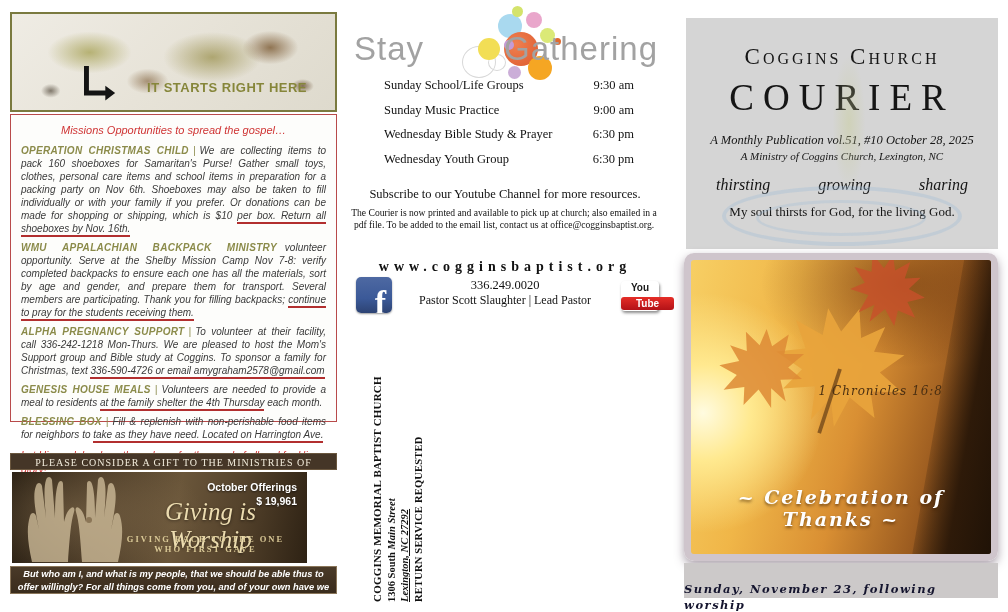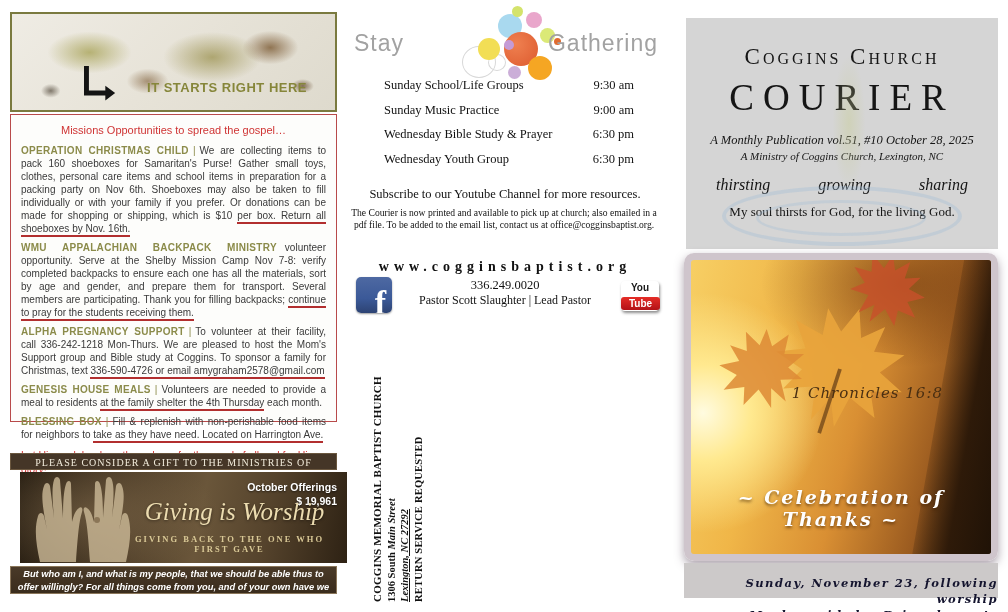--- a/index.html
+++ b/index.html
@@ -20,53 +20,53 @@
   .missions-title { position:absolute; left:0; right:0; top:14px; text-align:center;
     font-weight:bold; font-size:44px; letter-spacing:-2px; color:#17130f;
     text-shadow:1px 1px 0 rgba(120,90,40,.4); }
   .missions-globe { display:inline-block; vertical-align:-4px; }
   .missions-sub { position:absolute; right:28px; top:66px; font-weight:bold; font-size:13px;
     color:#86863a; letter-spacing:.5px; }
   .missions-arrow { position:absolute; left:72px; top:52px; }
 
   .missions-box { position:absolute; left:10px; top:114px; width:327px; height:308px;
     border:1px solid #b84a4a; background:#fdfdfb; padding:6px 10px 4px 10px;
-    font-size:10px; line-height:1.3; color:#3a3a3a; }
+    font-size:10px; line-height:1.3; color:#3a3a3a;font-style:italic; }
   .missions-box-title { text-align:center; color:#cf3434; font-size:11px; margin:2px 0 7px 0; }
   .m-item { text-align:justify; margin-bottom:6px; }
   .m-head { color:#8b8b4a; font-weight:bold; letter-spacing:.3px; }
   .m-sep { color:#8b8b4a; padding:0 4px; }
   .m-ul { border-bottom:2px solid #b22f2f; padding-bottom:1px; }
   .m-closing { color:#d33636; font-size:10.5px; margin-top:8px; }
 
   .gift-header { position:absolute; left:10px; top:453px; width:327px; height:17px;
     background:#453627; color:#f2ecdc; font-family:"Liberation Serif", serif;
     font-size:10px; letter-spacing:1px; text-align:center; line-height:17px;
     border:1px solid #6a573f; }
-  .giving-card { position:absolute; left:20px; top:472px; width:327px; height:91px; overflow:hidden;
+  .giving-card { position:absolute; left:12px; top:472px; width:295px; height:91px; overflow:hidden;
     background:
       radial-gradient(ellipse 180px 90px at 22% 45%, rgba(150,125,90,.45) 0%, rgba(150,125,90,0) 70%),
       linear-gradient(100deg,#241b10 0%,#4a3a26 30%,#6a563a 55%,#55432c 75%,#2e2214 100%); }
   .giving-hands { position:absolute; left:6px; top:2px; opacity:.9; }
   .offerings { position:absolute; right:10px; top:8px; text-align:right; color:#ffffff;
     font-size:10.5px; font-weight:bold; line-height:1.35; text-shadow:0 1px 2px rgba(0,0,0,.6); }
   .giving-title { position:absolute; left:110px; right:8px; top:26px; text-align:center;
     font-family:"Liberation Serif", serif; font-style:italic; font-size:25px; color:#ecdcb0;
     text-shadow:0 1px 3px rgba(0,0,0,.5); }
   .giving-sub { position:absolute; left:100px; right:8px; top:62px; text-align:center;
     font-family:"Liberation Serif", serif; font-weight:bold; font-size:8.5px; letter-spacing:2px;
     color:#d9c896; }
   .gift-verse { position:absolute; left:10px; top:566px; width:327px; height:28px;
     background:linear-gradient(#4a3a28,#3a2c1c); border:1px solid #8a765a;
     color:#ffffff; font-style:italic; font-weight:bold; font-size:9.3px; line-height:1.35;
     text-align:center; padding:1px 4px; }
 
   
   .stay-header { position:absolute; left:350px; top:14px; width:308px; height:62px; }
-  .stay-word { position:absolute; top:16px; font-size:23px; color:#a2a2a2; letter-spacing:1px; }
+  .stay-word { position:absolute; top:16px; font-size:33px; color:#a2a2a2; letter-spacing:1px; }
   .stay-w1 { left:4px; } .stay-w2 { right:0; }
   .bubble-cluster { position:absolute; left:110px; top:-4px; width:100px; height:66px; }
   .bubble { position:absolute; border-radius:50%; }
   .ring { position:absolute; border-radius:50%; border:1.5px solid #d8d8d8; background:transparent; }
 
   .schedule { position:absolute; left:384px; top:78px; width:250px;
     font-family:"Liberation Serif", serif; font-size:12.5px; color:#111; }
   .sched-row { display:flex; justify-content:space-between; margin-bottom:9.5px; }
   .subscribe { position:absolute; left:345px; top:187px; width:320px; text-align:center;
     font-family:"Liberation Serif", serif; font-size:12.5px; color:#111; }
@@ -84,21 +84,21 @@
   .fb-icon { position:absolute; left:356px; top:277px; width:36px; height:36px; border-radius:5px;
     background:linear-gradient(#4e69a2,#3b5998 60%,#2d4373); box-shadow:0 1px 2px rgba(0,0,0,.4);
     overflow:hidden; cursor:pointer; }
   .fb-f { position:absolute; right:6px; bottom:-9px; color:#fff; font-family:"Liberation Serif", serif;
     font-weight:bold; font-size:34px; }
   .yt-icon { position:absolute; left:621px; top:281px; width:38px; height:30px; border-radius:4px;
     background:#ffffff; box-shadow:1px 2px 3px rgba(0,0,0,.45); text-align:center; cursor:pointer;
     padding-top:1px; }
   .yt-you { font-weight:bold; font-size:10px; color:#1a1a1a; line-height:11px; }
   .yt-tube { display:inline-block; background:linear-gradient(#e52d27,#b31217); color:#fff;
-    font-weight:bold; font-size:10px; line-height:13px; padding:0 8px; border-radius:3px; }
+    font-weight:bold; font-size:10px; line-height:13px; padding:0 15px; border-radius:3px; }
 
   .addr-outer { position:absolute; left:371px; top:356px; width:92px; height:246px; }
   .addr-inner { position:absolute; top:0; left:0; width:246px; height:92px;
     transform:rotate(-90deg) translateX(-246px); transform-origin:top left;
     font-family:"Liberation Serif", serif; color:#111; }
   .addr-l1 { font-weight:bold; font-size:11px; letter-spacing:.2px; }
   .addr-l2 { font-weight:bold; font-size:10.5px; margin-top:3px; }
   .addr-l2 .it { font-style:italic; }
   .addr-l3 { font-weight:bold; font-style:italic; font-size:10.5px; text-decoration:underline; margin-top:2px; }
   .addr-l4 { font-weight:bold; font-size:10.5px; margin-top:3px; letter-spacing:.2px; }
@@ -126,30 +126,30 @@
     overflow:hidden;
     background:
       radial-gradient(circle 120px at 4% 52%, #fffbe0 0%, #ffe98f 40%, rgba(255,210,90,0) 100%),
       radial-gradient(ellipse 200px 120px at 70% 8%, rgba(90,40,10,.55) 0%, rgba(90,40,10,0) 70%),
       linear-gradient(105deg,#f7cf64 0%,#f0b648 30%,#d98f33 55%,#9c5c20 78%,#4a2c12 100%); }
   .trunk { position:absolute; right:-28px; top:-20px; width:86px; height:400px;
     background:linear-gradient(90deg,rgba(40,22,8,.2),#2e1a09 40%,#1d1106);
     transform:rotate(10deg); border-radius:24px; }
   .leaf { position:absolute; }
   .feat-ref { position:absolute; right:48px; top:124px; font-family:"DejaVu Serif", serif;
-    font-style:italic; font-size:15px; color:#4a2f12; letter-spacing:1px; }
+    font-style:italic; font-size:12px; color:#4a2f12; letter-spacing:1px; }
   .feat-quote { position:absolute; left:50px; right:6px; top:178px; text-align:center;
     font-family:"Liberation Serif", serif; font-size:15.5px; line-height:1.25; color:#f7e9a8;
     text-shadow:0 1px 2px rgba(80,40,0,.5); }
   .feat-banner { position:absolute; left:0; right:0; bottom:24px; text-align:center;
     font-family:"DejaVu Serif", serif; font-style:italic; font-weight:bold; font-size:19px;
     letter-spacing:2px; color:#ffffff; text-shadow:0 2px 3px rgba(60,30,0,.6); }
   .feat-details { position:absolute; left:684px; top:563px; width:314px; height:35px;
-    background:#ccc9c9; text-align:right; font-family:"DejaVu Serif", serif; font-style:italic;
-    font-weight:bold; font-size:11.5px; letter-spacing:1.5px; color:#14142e; padding-top:12px; }
+    background:#ccc9c9; text-align:left; font-family:"DejaVu Serif", serif; font-style:italic;
+    font-weight:bold; font-size:11.5px; letter-spacing:1.5px; color:#14142e; padding-top:18px; }
   .feat-details div { line-height:16px; }
 </style>
 </head>
 <body>
 
 <div class="page">
 
   <div class="missions-banner">
     <div class="missions-arrow">
       <svg width="40" height="44" viewBox="0 0 40 44">

